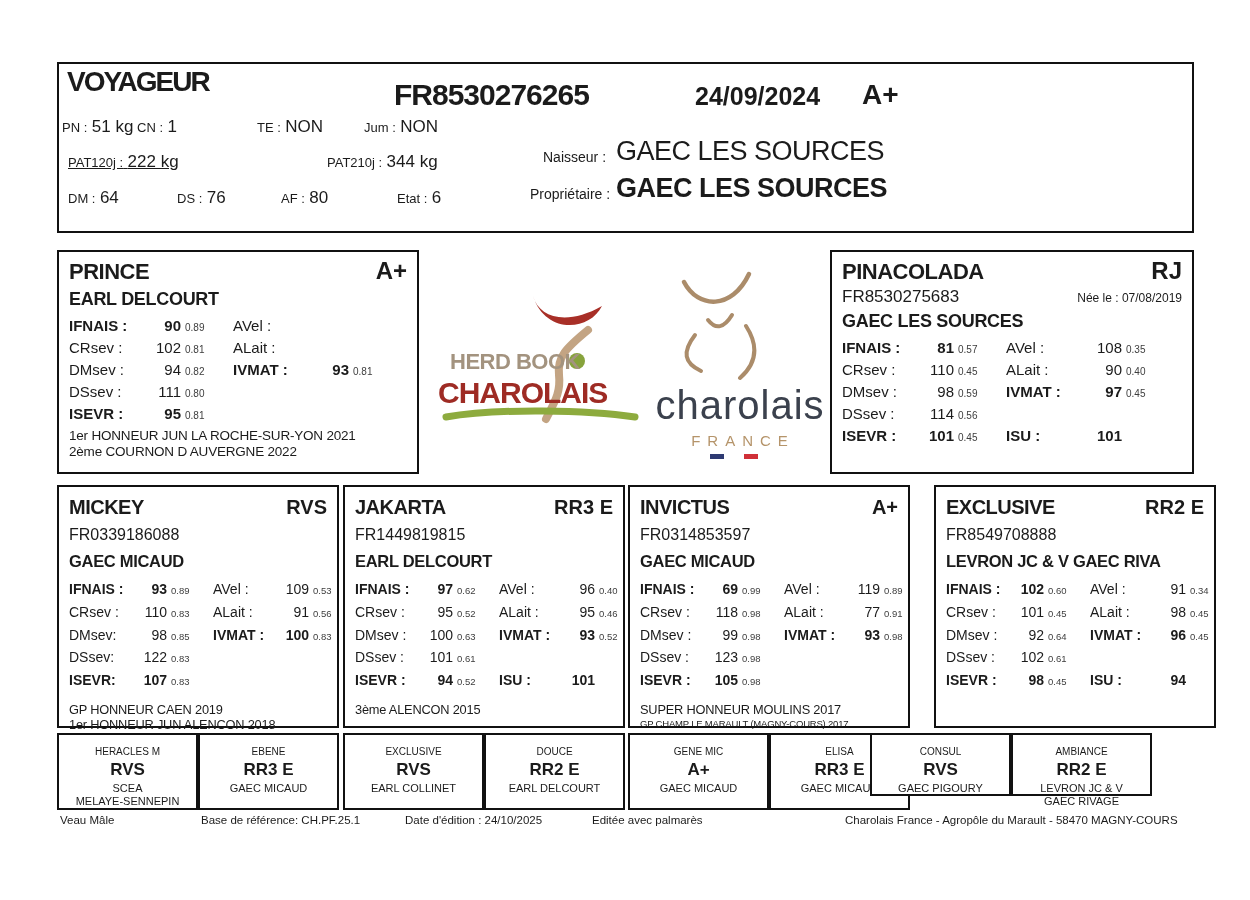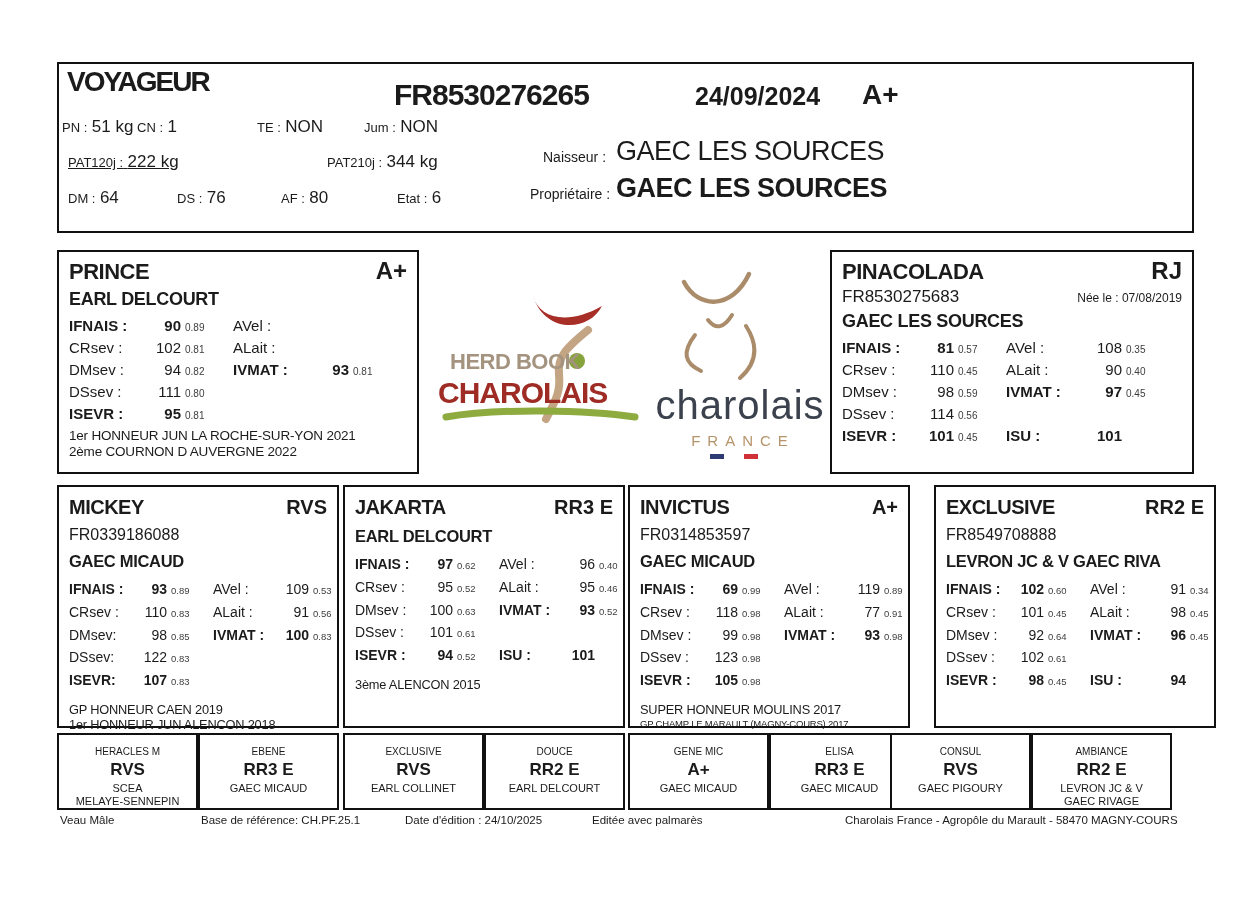--- a/index.html
+++ b/index.html
@@ -323,20 +323,23 @@
         <div class="award">GP HONNEUR CAEN 2019</div>
         <div class="award">1er HONNEUR JUN ALENCON 2018</div>
       </div>
   </div>
 
   <div class="box abox gp-box" style="left:343px;top:485px;width:282px;height:243px;">
     <div class="arow1">
         <span class="aname">JAKARTA</span>
         <span class="agrade">RR3 E</span>
       </div>
+    <div class="arow2">
+        <span class="aid">FR1449819815</span>
+      </div>
     <div class="aowner">EARL DELCOURT</div>
     <div class="stats">
         <div class="srow">
           <span class="sl b">IFNAIS :</span>
           <span class="sv b">97</span>
           <span class="sa">0.62</span>
           <span class="sl">AVel :</span>
           <span class="sv">96</span>
           <span class="sa">0.40</span>
         </div>
@@ -519,21 +522,21 @@
       <div class="gname">GENE MIC</div>
       <div class="ggrade">A+</div>
       <div class="gowner">GAEC MICAUD</div>
     </div>
     <div class="gcell">
       <div class="gname">ELISA</div>
       <div class="ggrade">RR3 E</div>
       <div class="gowner">GAEC MICAUD</div>
     </div>
   </div>
-  <div class="ggp-pair" style="left:890px;top:733px;width:282px;height:77px;border-radius:29px;">
+  <div class="ggp-pair" style="left:870px;top:733px;width:282px;height:63px;border-radius:29px;">
     <div class="gcell">
       <div class="gname">CONSUL</div>
       <div class="ggrade">RVS</div>
       <div class="gowner">GAEC PIGOURY</div>
     </div>
     <div class="gcell">
       <div class="gname">AMBIANCE</div>
       <div class="ggrade">RR2 E</div>
       <div class="gowner">LEVRON JC &amp; V
 GAEC RIVAGE</div>

